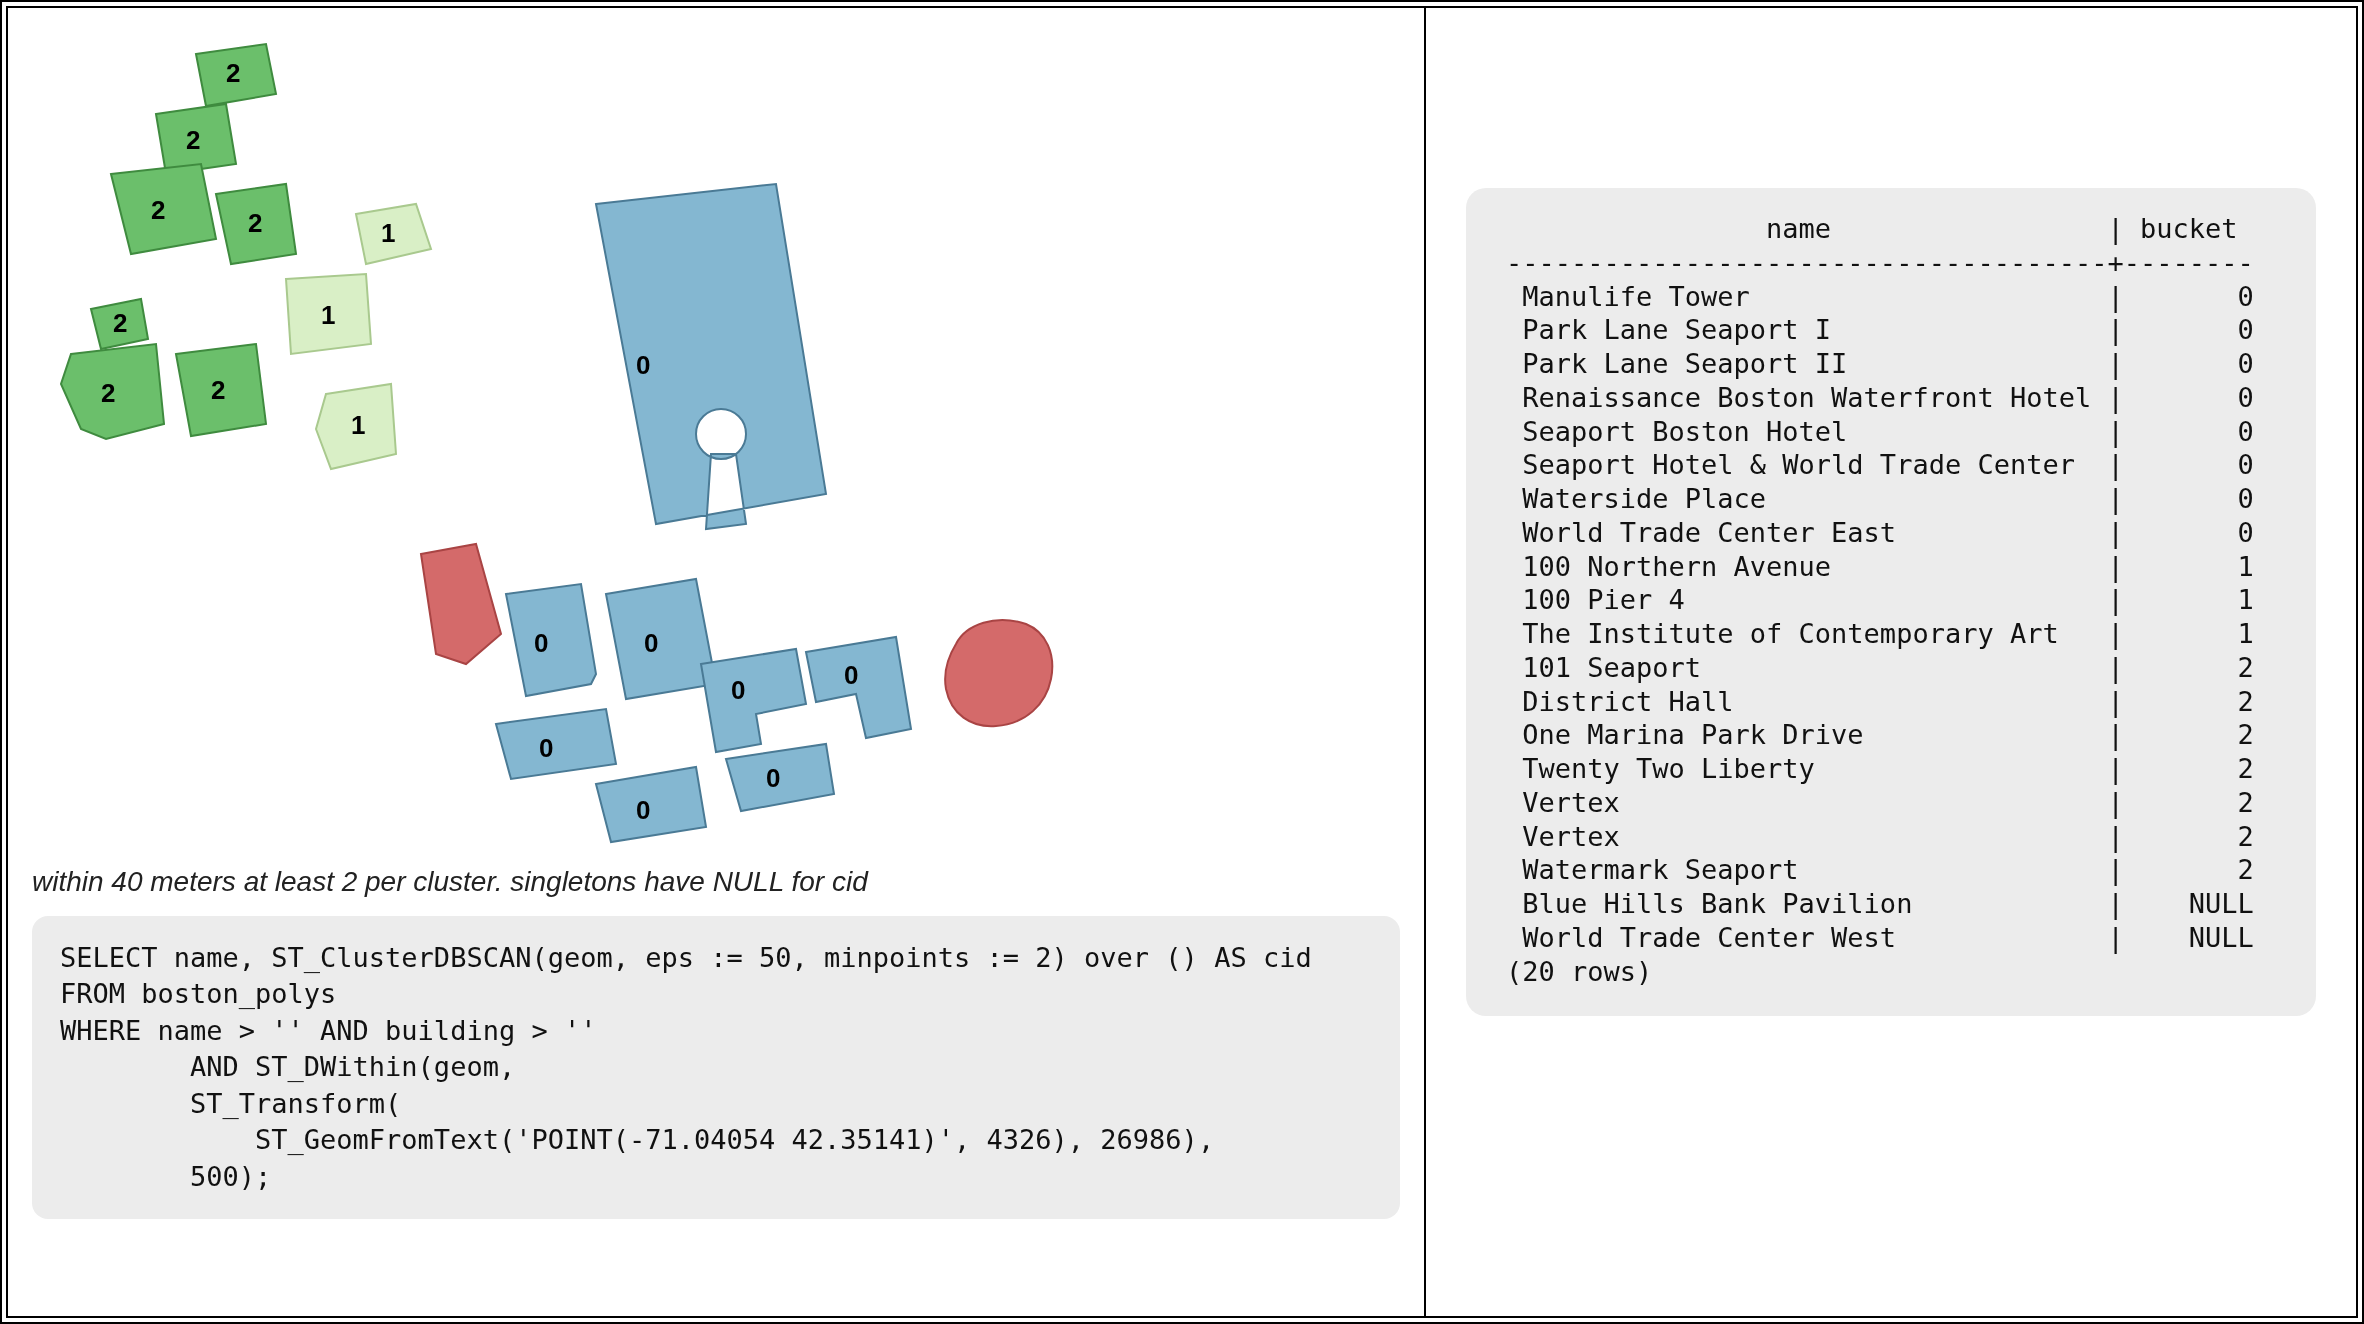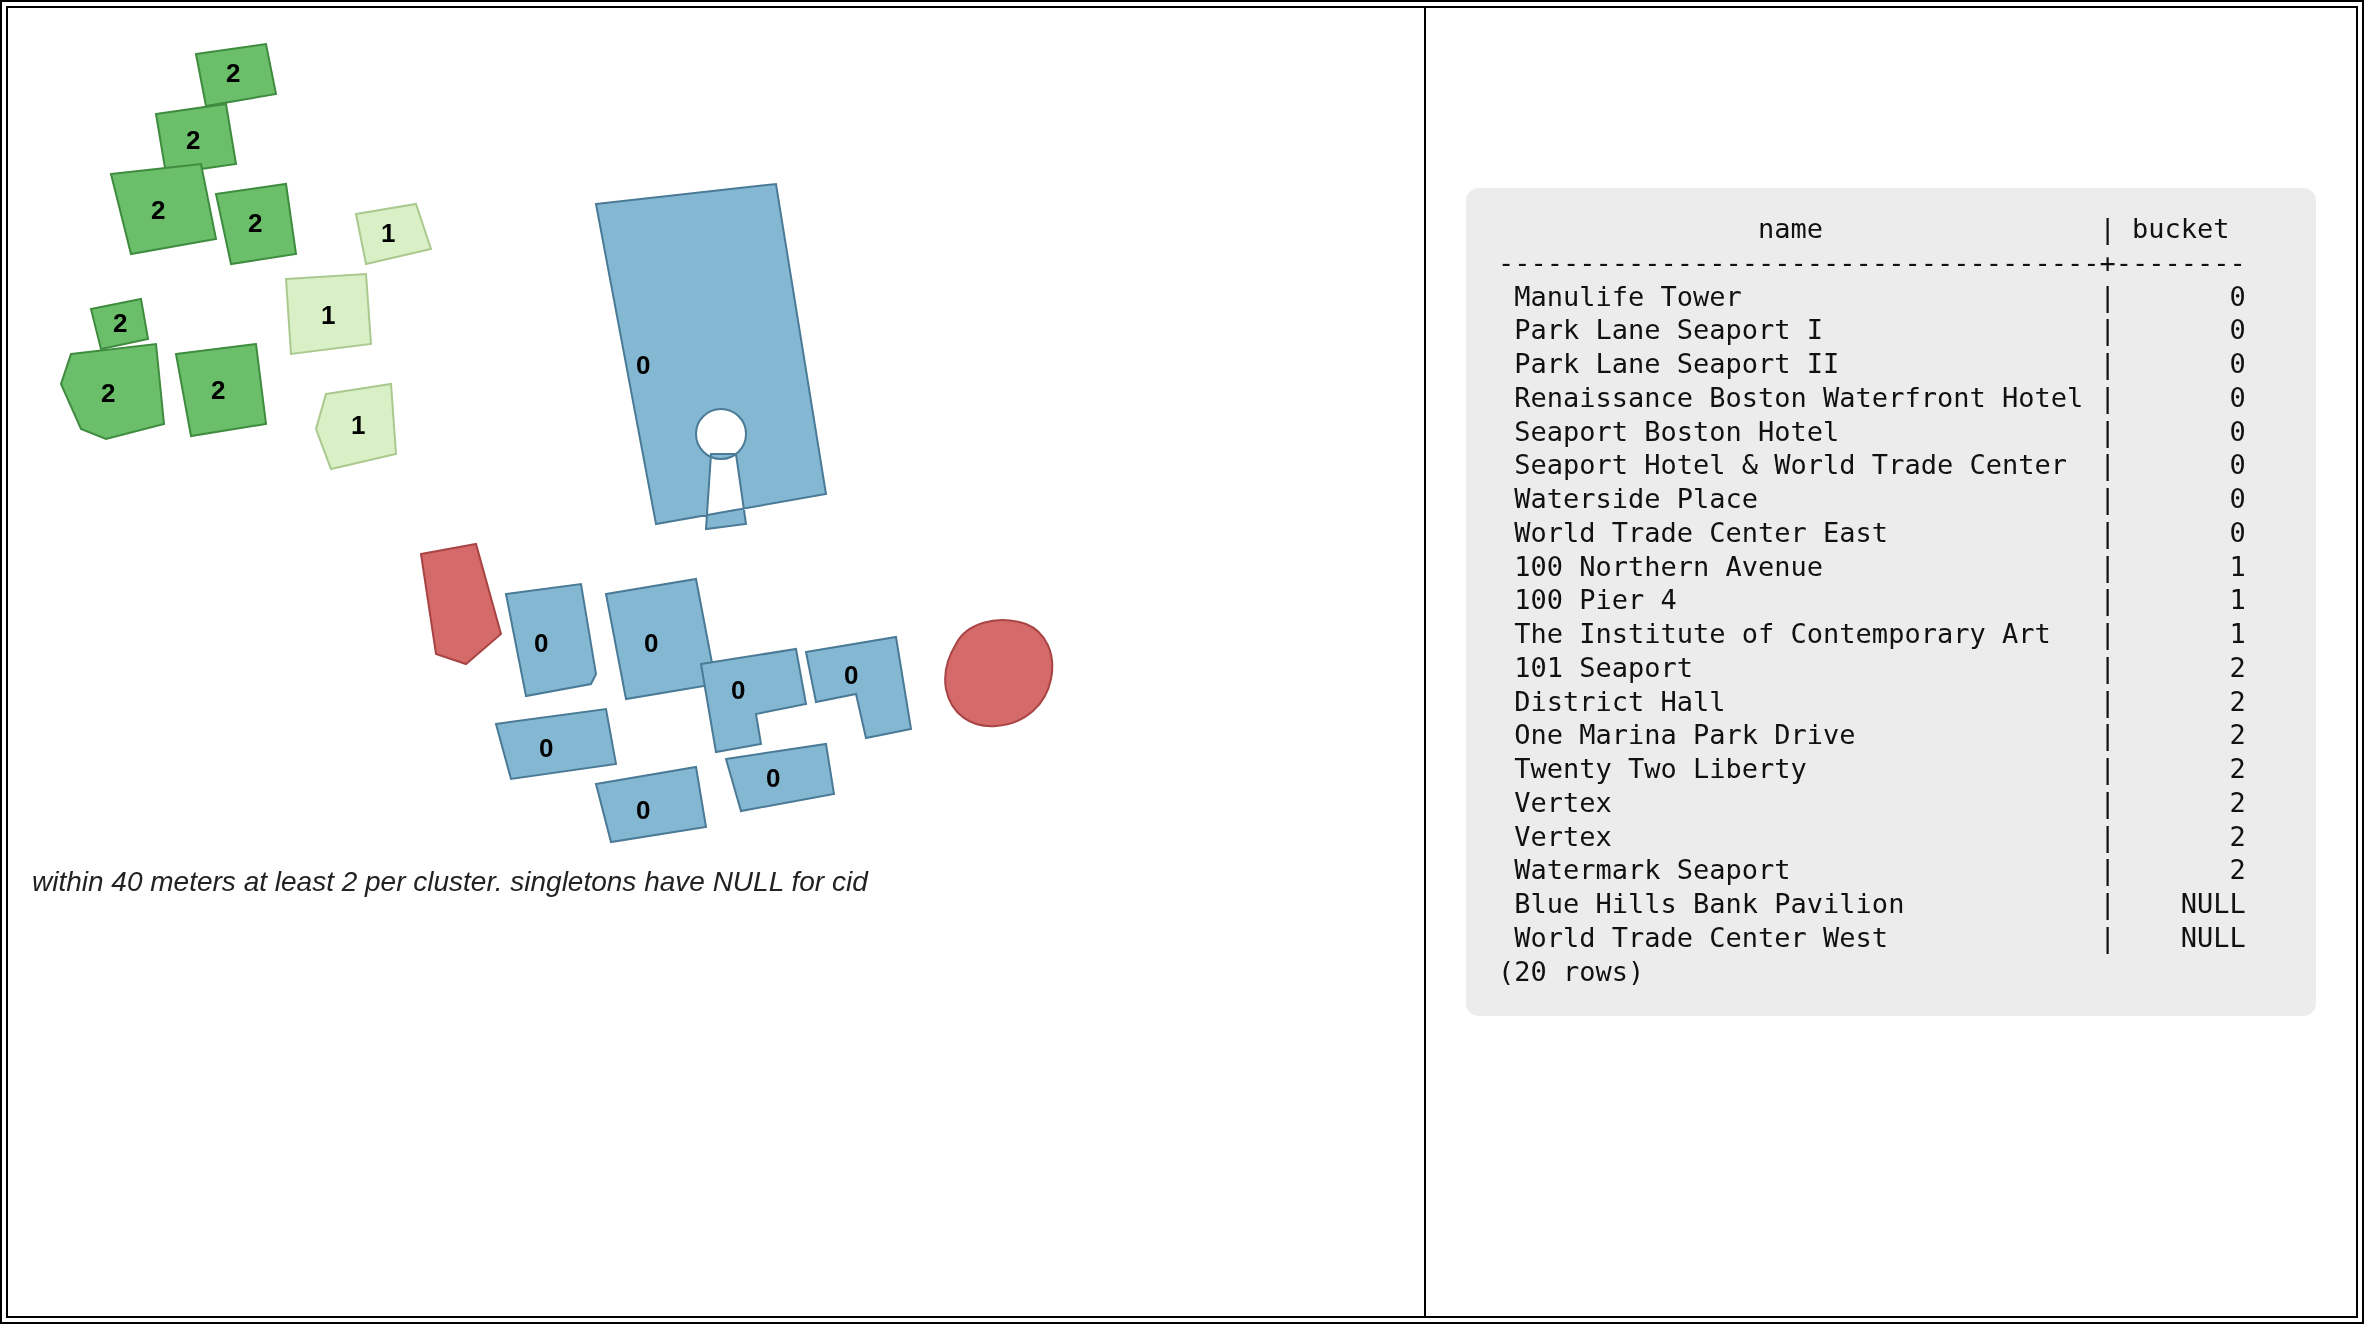--- a/index.html
+++ b/index.html
@@ -56,22 +56,22 @@
     padding: 24px 28px;
     font-family: "Consolas", "Menlo", monospace;
     font-size: 27px;
     line-height: 1.35;
     white-space: pre;
     color: #111;
   }
   .resultbox {
     margin-top: 140px;
     background: #ececec;
-    border-radius: 13px;
-    padding: 24px 32px 28px 32px;
+    border-radius: 20px;
+    padding: 24px 32px 28px 40px;
     font-family: "Consolas", "Menlo", monospace;
     font-size: 27px;
     line-height: 1.25;
     white-space: pre;
     color: #111;
   }
   .cluster-label {
     font-family: Arial, sans-serif;
     font-size: 26px;
     font-weight: 700;
@@ -139,20 +139,27 @@
 
         <g>
           <polygon points="385,530 440,520 465,610 430,640 400,630" fill="#d46a6a" stroke="#a94444" stroke-width="2"></polygon>
           <path fill="#d46a6a" stroke="#a94444" stroke-width="2" d="M 920 620 C 930 600 960 590 990 600 C 1010 608 1020 630 1015 655 C 1010 680 990 700 960 702 C 935 704 915 690 910 665 C 907 648 912 633 920 620 Z"></path>
         </g>
       </svg>
     </div>
 
     <div class="caption">within 40 meters at least 2 per cluster. singletons have NULL for cid</div>
 
+    <div class="codebox">SELECT name, ST_ClusterDBSCAN(geom, eps := 50, minpoints := 2) over () AS cid
+FROM boston_polys
+WHERE name &gt; '' AND building &gt; ''
+        AND ST_DWithin(geom,
+        ST_Transform(
+            ST_GeomFromText('POINT(-71.04054 42.35141)', 4326), 26986),
+        500);</div>
   </div>
 
   <div class="col-right">
     <div class="resultbox" id="result-block">                name                 | bucket
 -------------------------------------+--------
  Manulife Tower                      |       0
  Park Lane Seaport I                 |       0
  Park Lane Seaport II                |       0
  Renaissance Boston Waterfront Hotel |       0
  Seaport Boston Hotel                |       0

